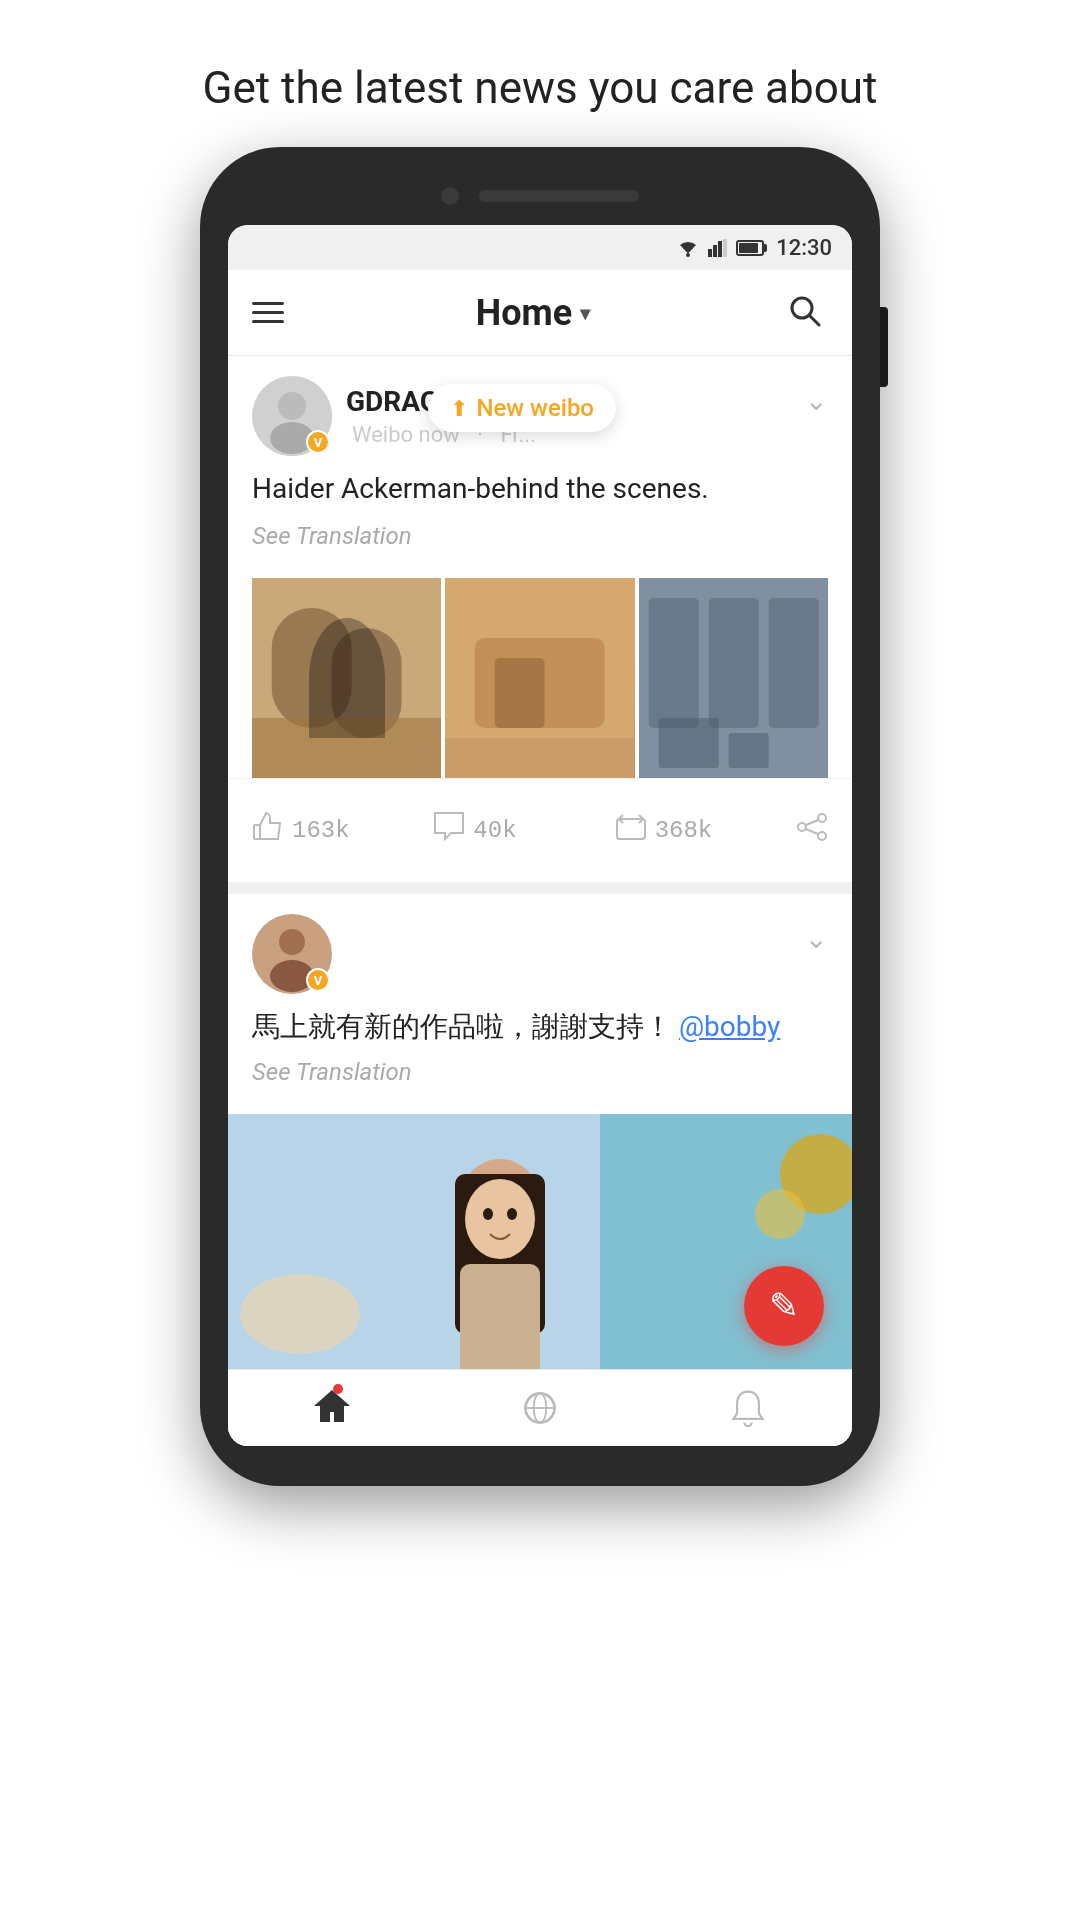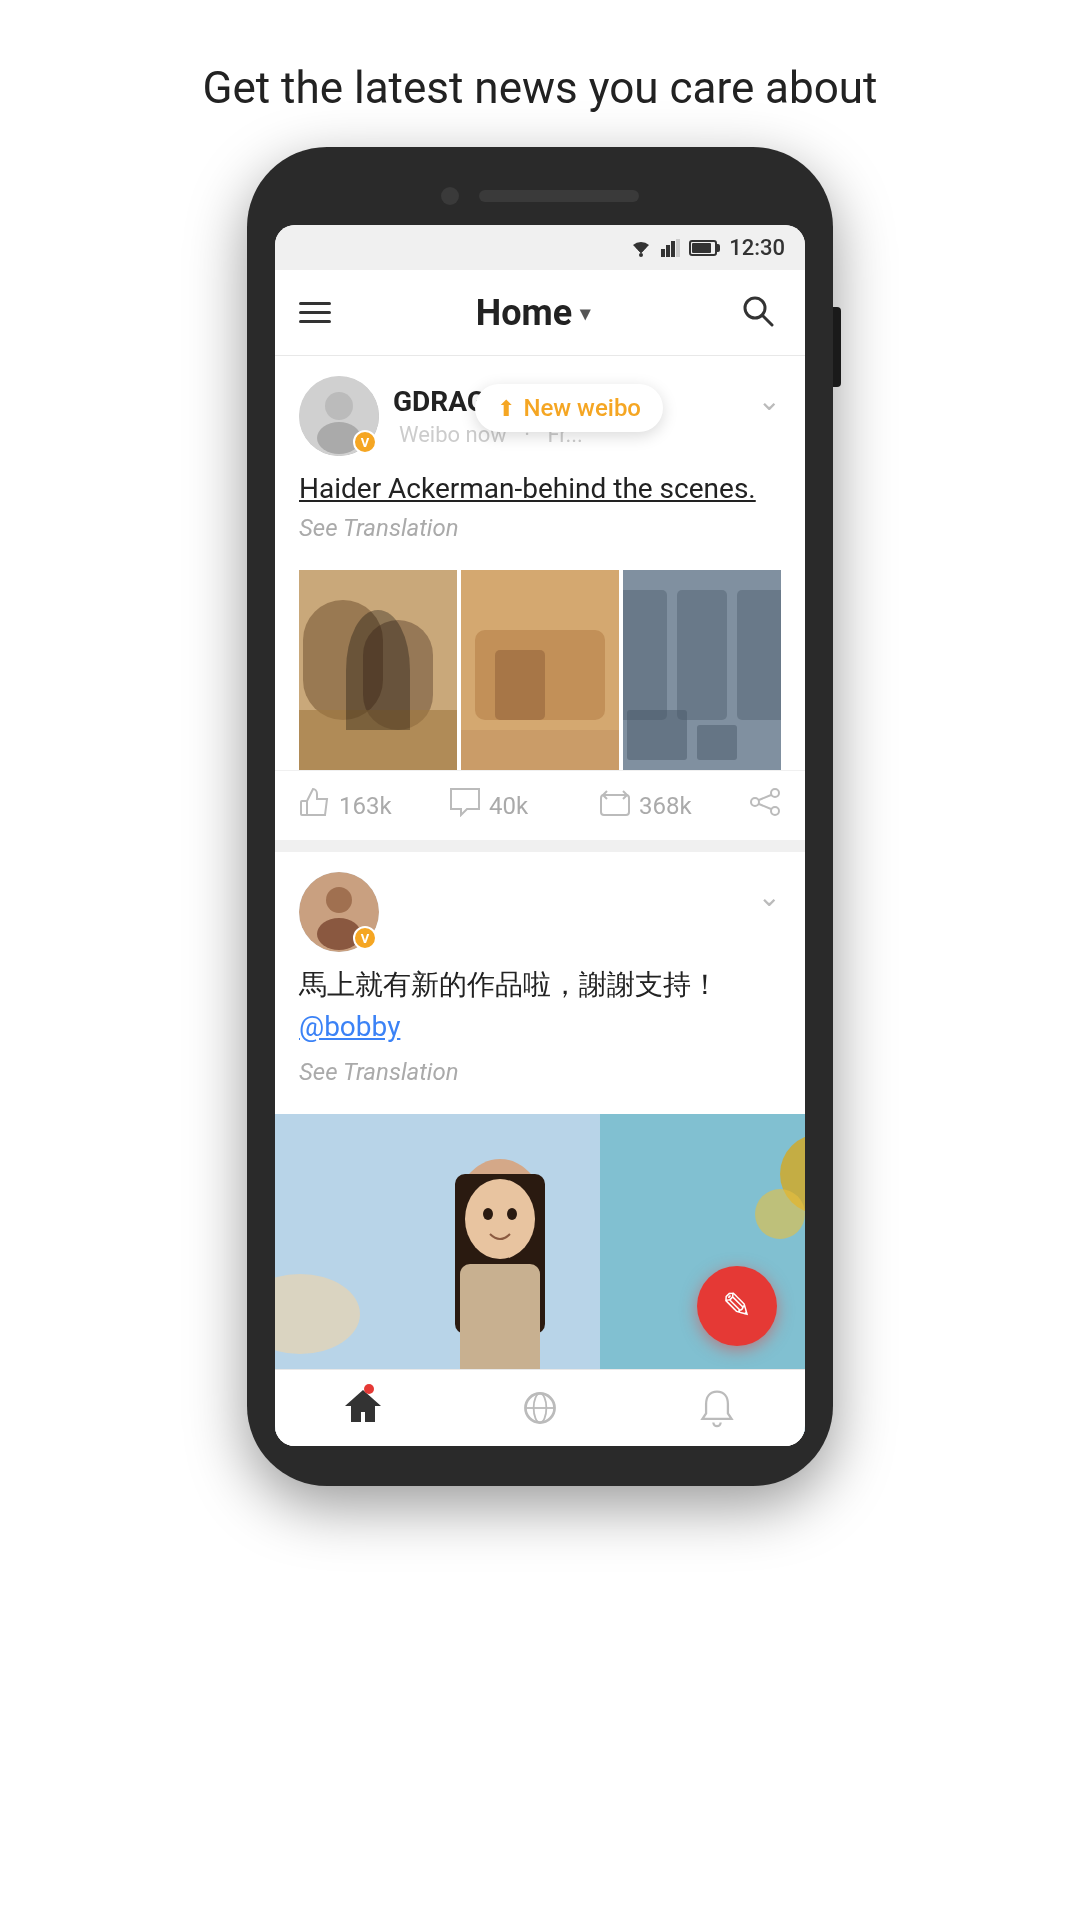--- a/index.html
+++ b/index.html
@@ -17,21 +17,21 @@
       text-align: center;
       font-size: 44px;
       font-weight: 400;
       color: #222;
       padding: 60px 60px 30px 60px;
       line-height: 1.3;
     }
 
     
     .phone-frame {
-      width: 586px;
+      width: 680px;
       margin: 0 auto;
       position: relative;
     }
 
     .phone-outer {
       background: #2a2a2a;
       border-radius: 80px;
       padding: 40px 28px;
       box-shadow: 0 20px 60px rgba(0,0,0,0.4);
       position: relative;
@@ -290,22 +290,21 @@
 
     
     .post-content {
       padding: 0 24px 14px 24px;
     }
 
     .post-text {
       font-size: 28px;
       color: #222;
       line-height: 1.5;
-      margin-bottom: 4px;
-      text-decoration: underline;
+      margin-bottom: 12px;
     }
 
     .post-text-chinese {
       font-size: 28px;
       color: #222;
       line-height: 1.5;
       margin-bottom: 10px;
     }
 
     .mention {
@@ -378,23 +377,24 @@
       width: 100%;
       height: 100%;
       background: linear-gradient(160deg, #b8d4e8 0%, #d4b890 40%, #8a6a55 70%, #c8d4e0 100%);
       position: relative;
     }
 
     
     .post-actions {
       display: flex;
       align-items: center;
-      padding: 16px 24px;
+      padding: 32px 24px;
       border-top: 1px solid #f0f0f0;
       gap: 0;
+      font-family: Liberation Mono, monospace;
     }
 
     .action-item {
       display: flex;
       align-items: center;
       gap: 8px;
       flex: 1;
     }
 
     .action-icon {

